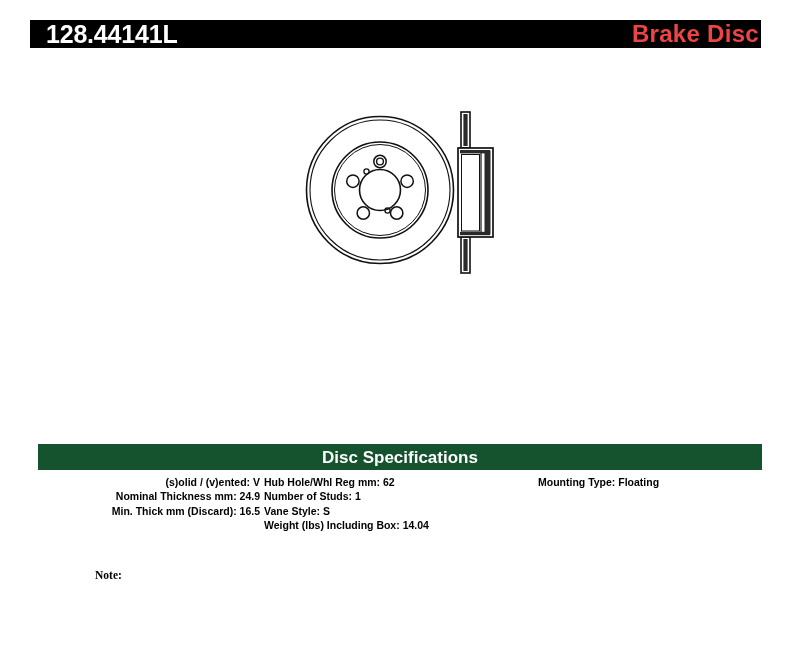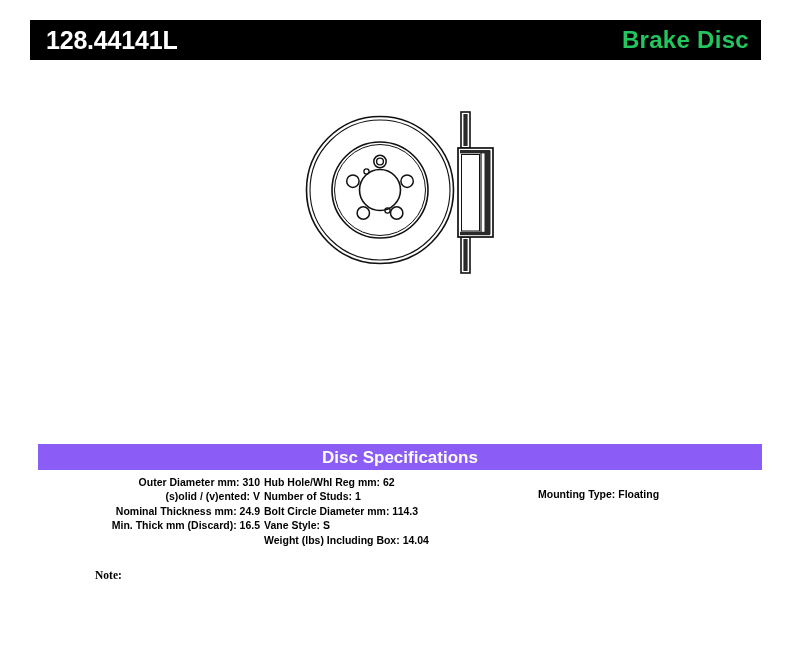--- a/index.html
+++ b/index.html
@@ -15,38 +15,38 @@
     font-family: "Liberation Sans", sans-serif;
     color: #000000;
   }
 
   
   .header-bar {
     position: absolute;
     left: 30px;
     top: 20px;
     width: 731px;
-    height: 40px;
+    height: 28px;
     background: #000000;
     display: flex;
     align-items: center;
     justify-content: space-between;
     box-sizing: border-box;
-    padding: 0 12px 0 16px;
+    padding: 0 2px 0 16px;
   }
   .part-number {
     color: #ffffff;
     font-size: 25px;
     font-weight: bold;
     letter-spacing: -0.2px;
     line-height: 1;
     white-space: nowrap;
   }
   .product-type {
-    color: #22c55e;
+    color: #ef4444;
     font-size: 24px;
     font-weight: bold;
     letter-spacing: 0.3px;
     line-height: 1;
     white-space: nowrap;
     margin-left: 12px;
   }
 
   
   .illustration {
@@ -58,21 +58,21 @@
   }
   .illustration svg { display: block; }
 
   
   .spec-title-bar {
     position: absolute;
     left: 38px;
     top: 444px;
     width: 724px;
     height: 26px;
-    background: #8b5cf6;
+    background: #14532d;
     display: flex;
     align-items: center;
     justify-content: center;
   }
   .spec-title {
     color: #ffffff;
     font-size: 17px;
     font-weight: bold;
     line-height: 1;
     white-space: nowrap;
@@ -85,21 +85,21 @@
     width: 724px;
     display: flex;
   }
   .spec-col {
     font-size: 10.5px;
     font-weight: bold;
     line-height: 14.4px;
   }
   .spec-col-left  { width: 222px; text-align: right; padding-right: 4px; }
   .spec-col-mid   { width: 230px; padding-right: 4px; }
-  .spec-col-right { flex: 1; text-align: left; padding-left: 40px; margin-top: 12px; }
+  .spec-col-right { flex: 1; text-align: left; padding-left: 40px; }
   .spec-line { white-space: nowrap; }
 
   
   .note {
     position: absolute;
     left: 95px;
     top: 570px;
     font-size: 11.5px;
     font-weight: bold;
     line-height: 1;
@@ -163,30 +163,28 @@
   </svg>
 </div>
 
 <div class="spec-title-bar">
   <div class="spec-title">Disc Specifications</div>
 </div>
 
 <div class="spec-columns">
 
   <div class="spec-col spec-col-left">
-    <div class="spec-line">Outer Diameter mm: 310</div>
     <div class="spec-line">(s)olid / (v)ented: V</div>
     <div class="spec-line">Nominal Thickness mm: 24.9</div>
     <div class="spec-line">Min. Thick mm (Discard): 16.5</div>
   </div>
 
   <div class="spec-col spec-col-mid">
     <div class="spec-line">Hub Hole/Whl Reg mm: 62</div>
     <div class="spec-line">Number of Studs: 1</div>
-    <div class="spec-line">Bolt Circle Diameter mm: 114.3</div>
     <div class="spec-line">Vane Style: S</div>
     <div class="spec-line">Weight (lbs) Including Box: 14.04</div>
   </div>
 
   <div class="spec-col spec-col-right">
     <div class="spec-line">Mounting Type: Floating</div>
   </div>
 
 </div>
 

